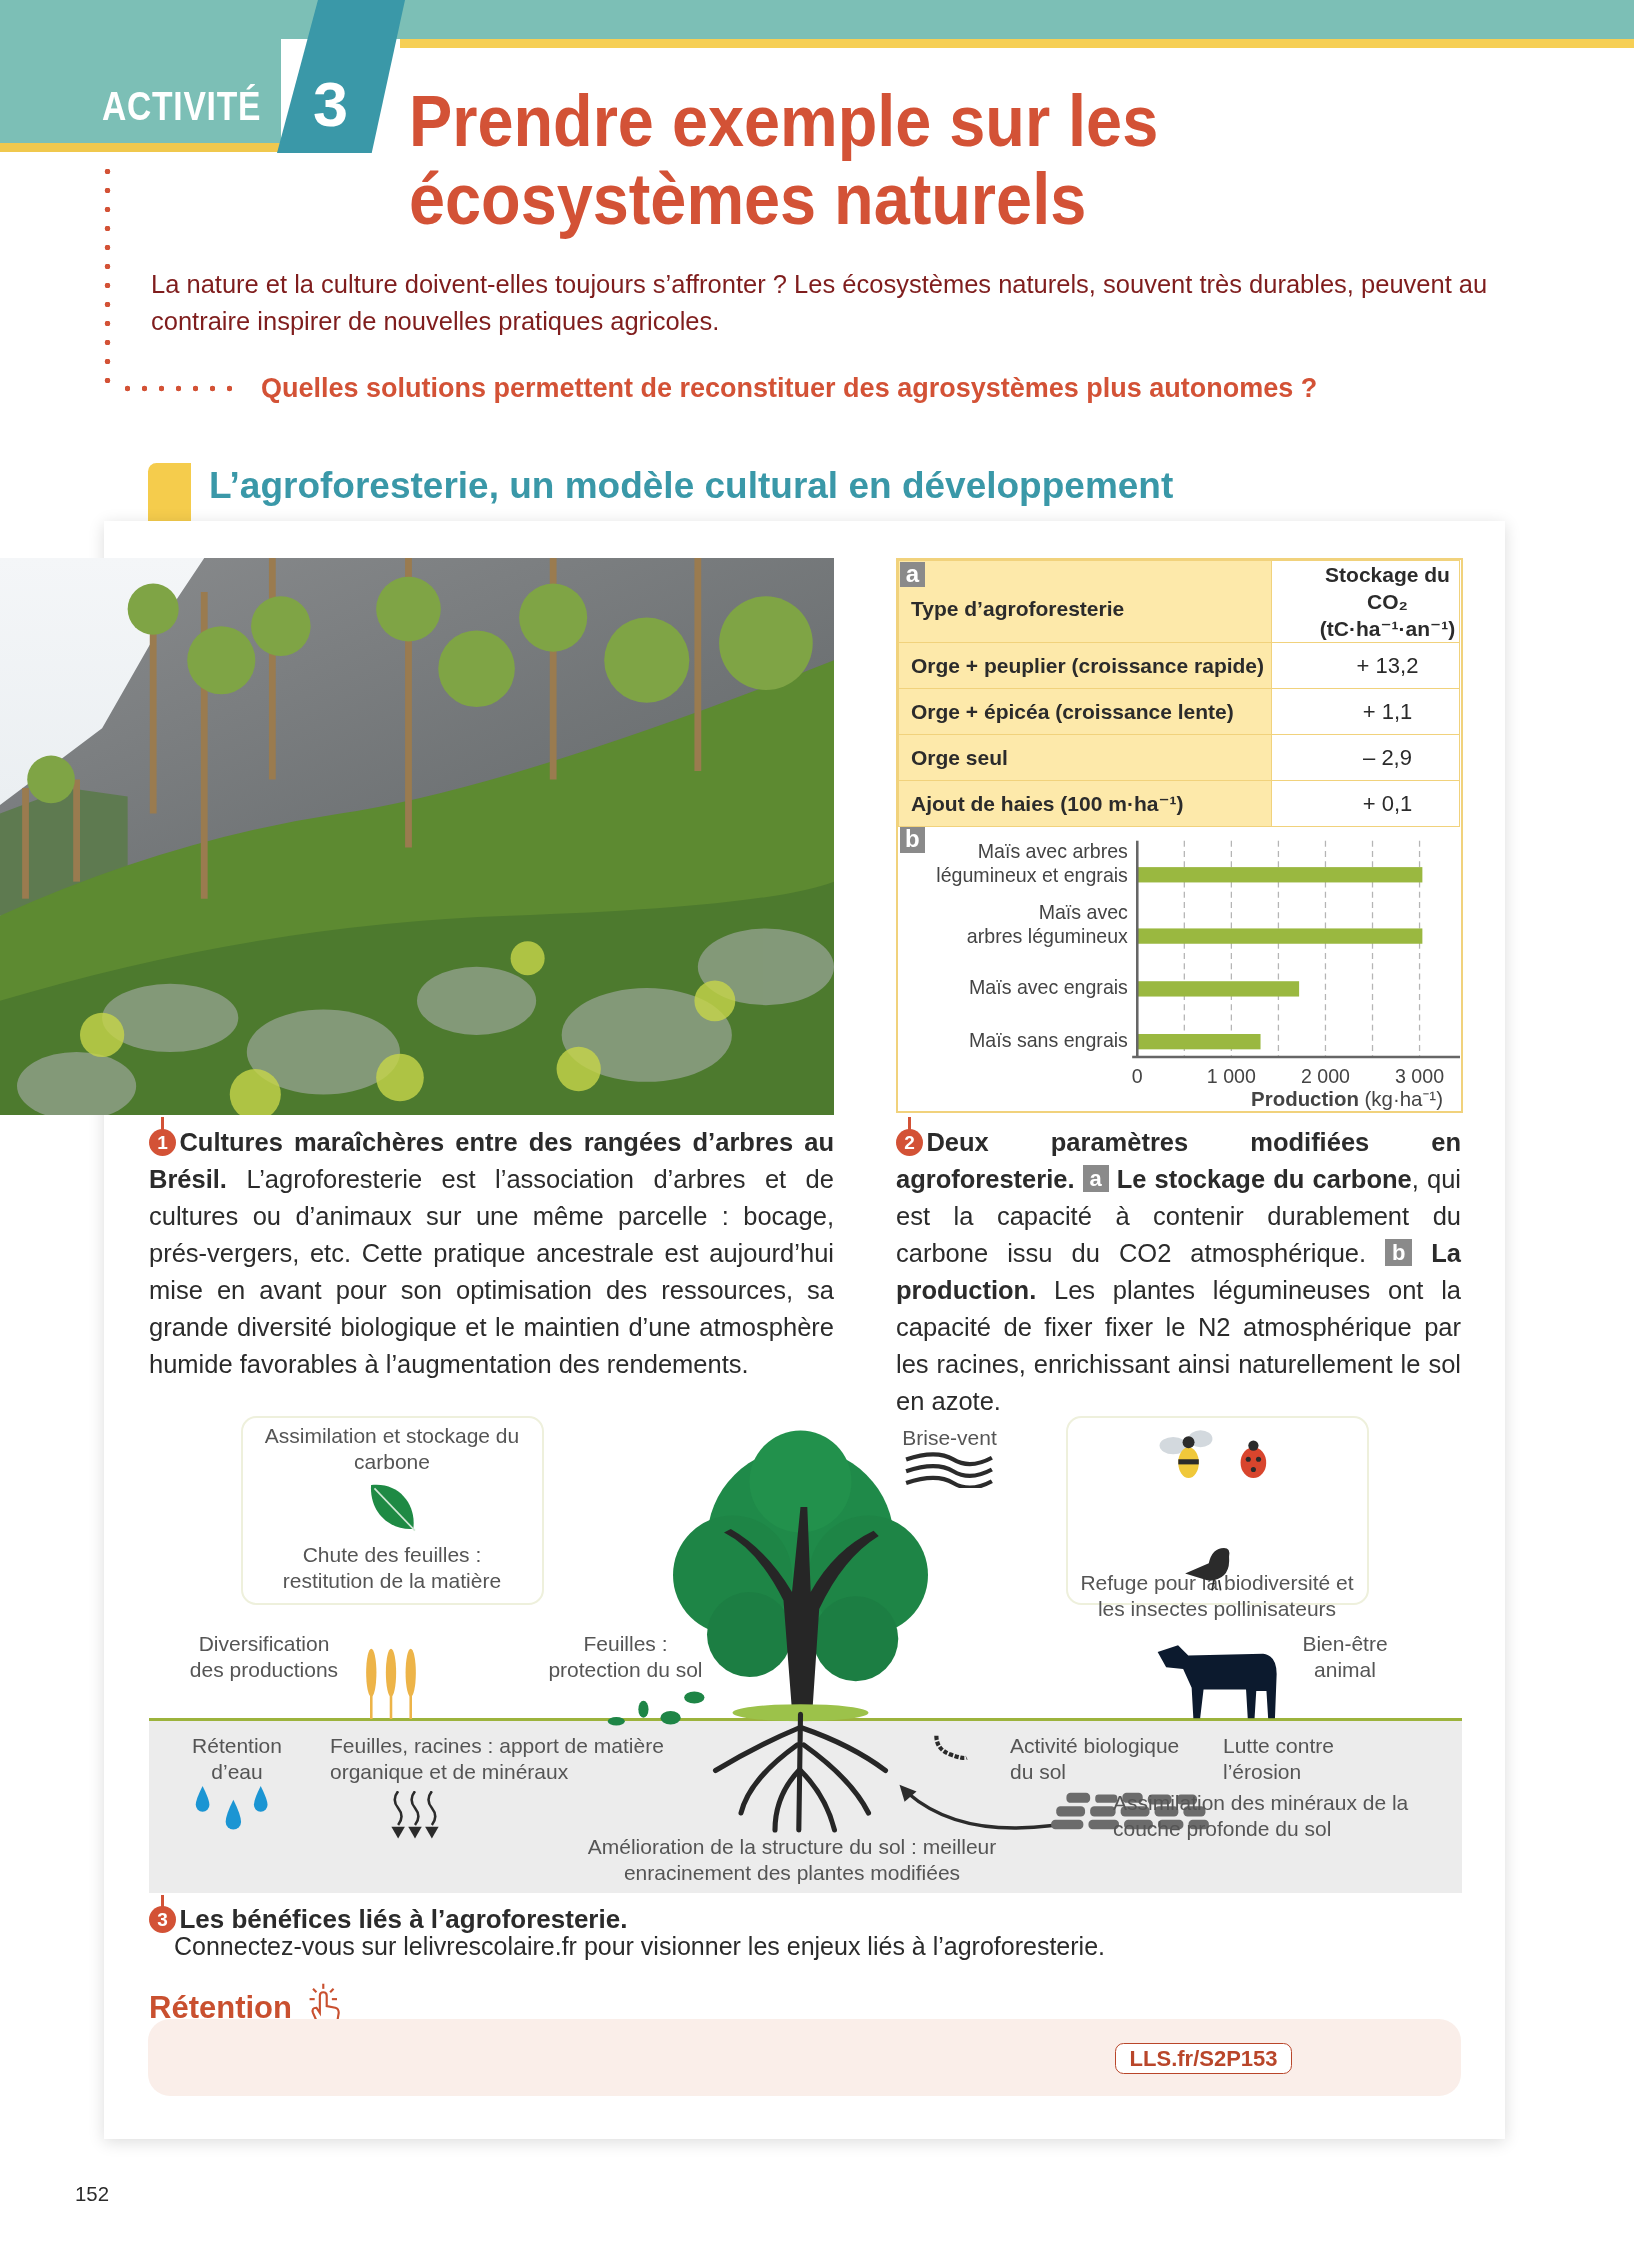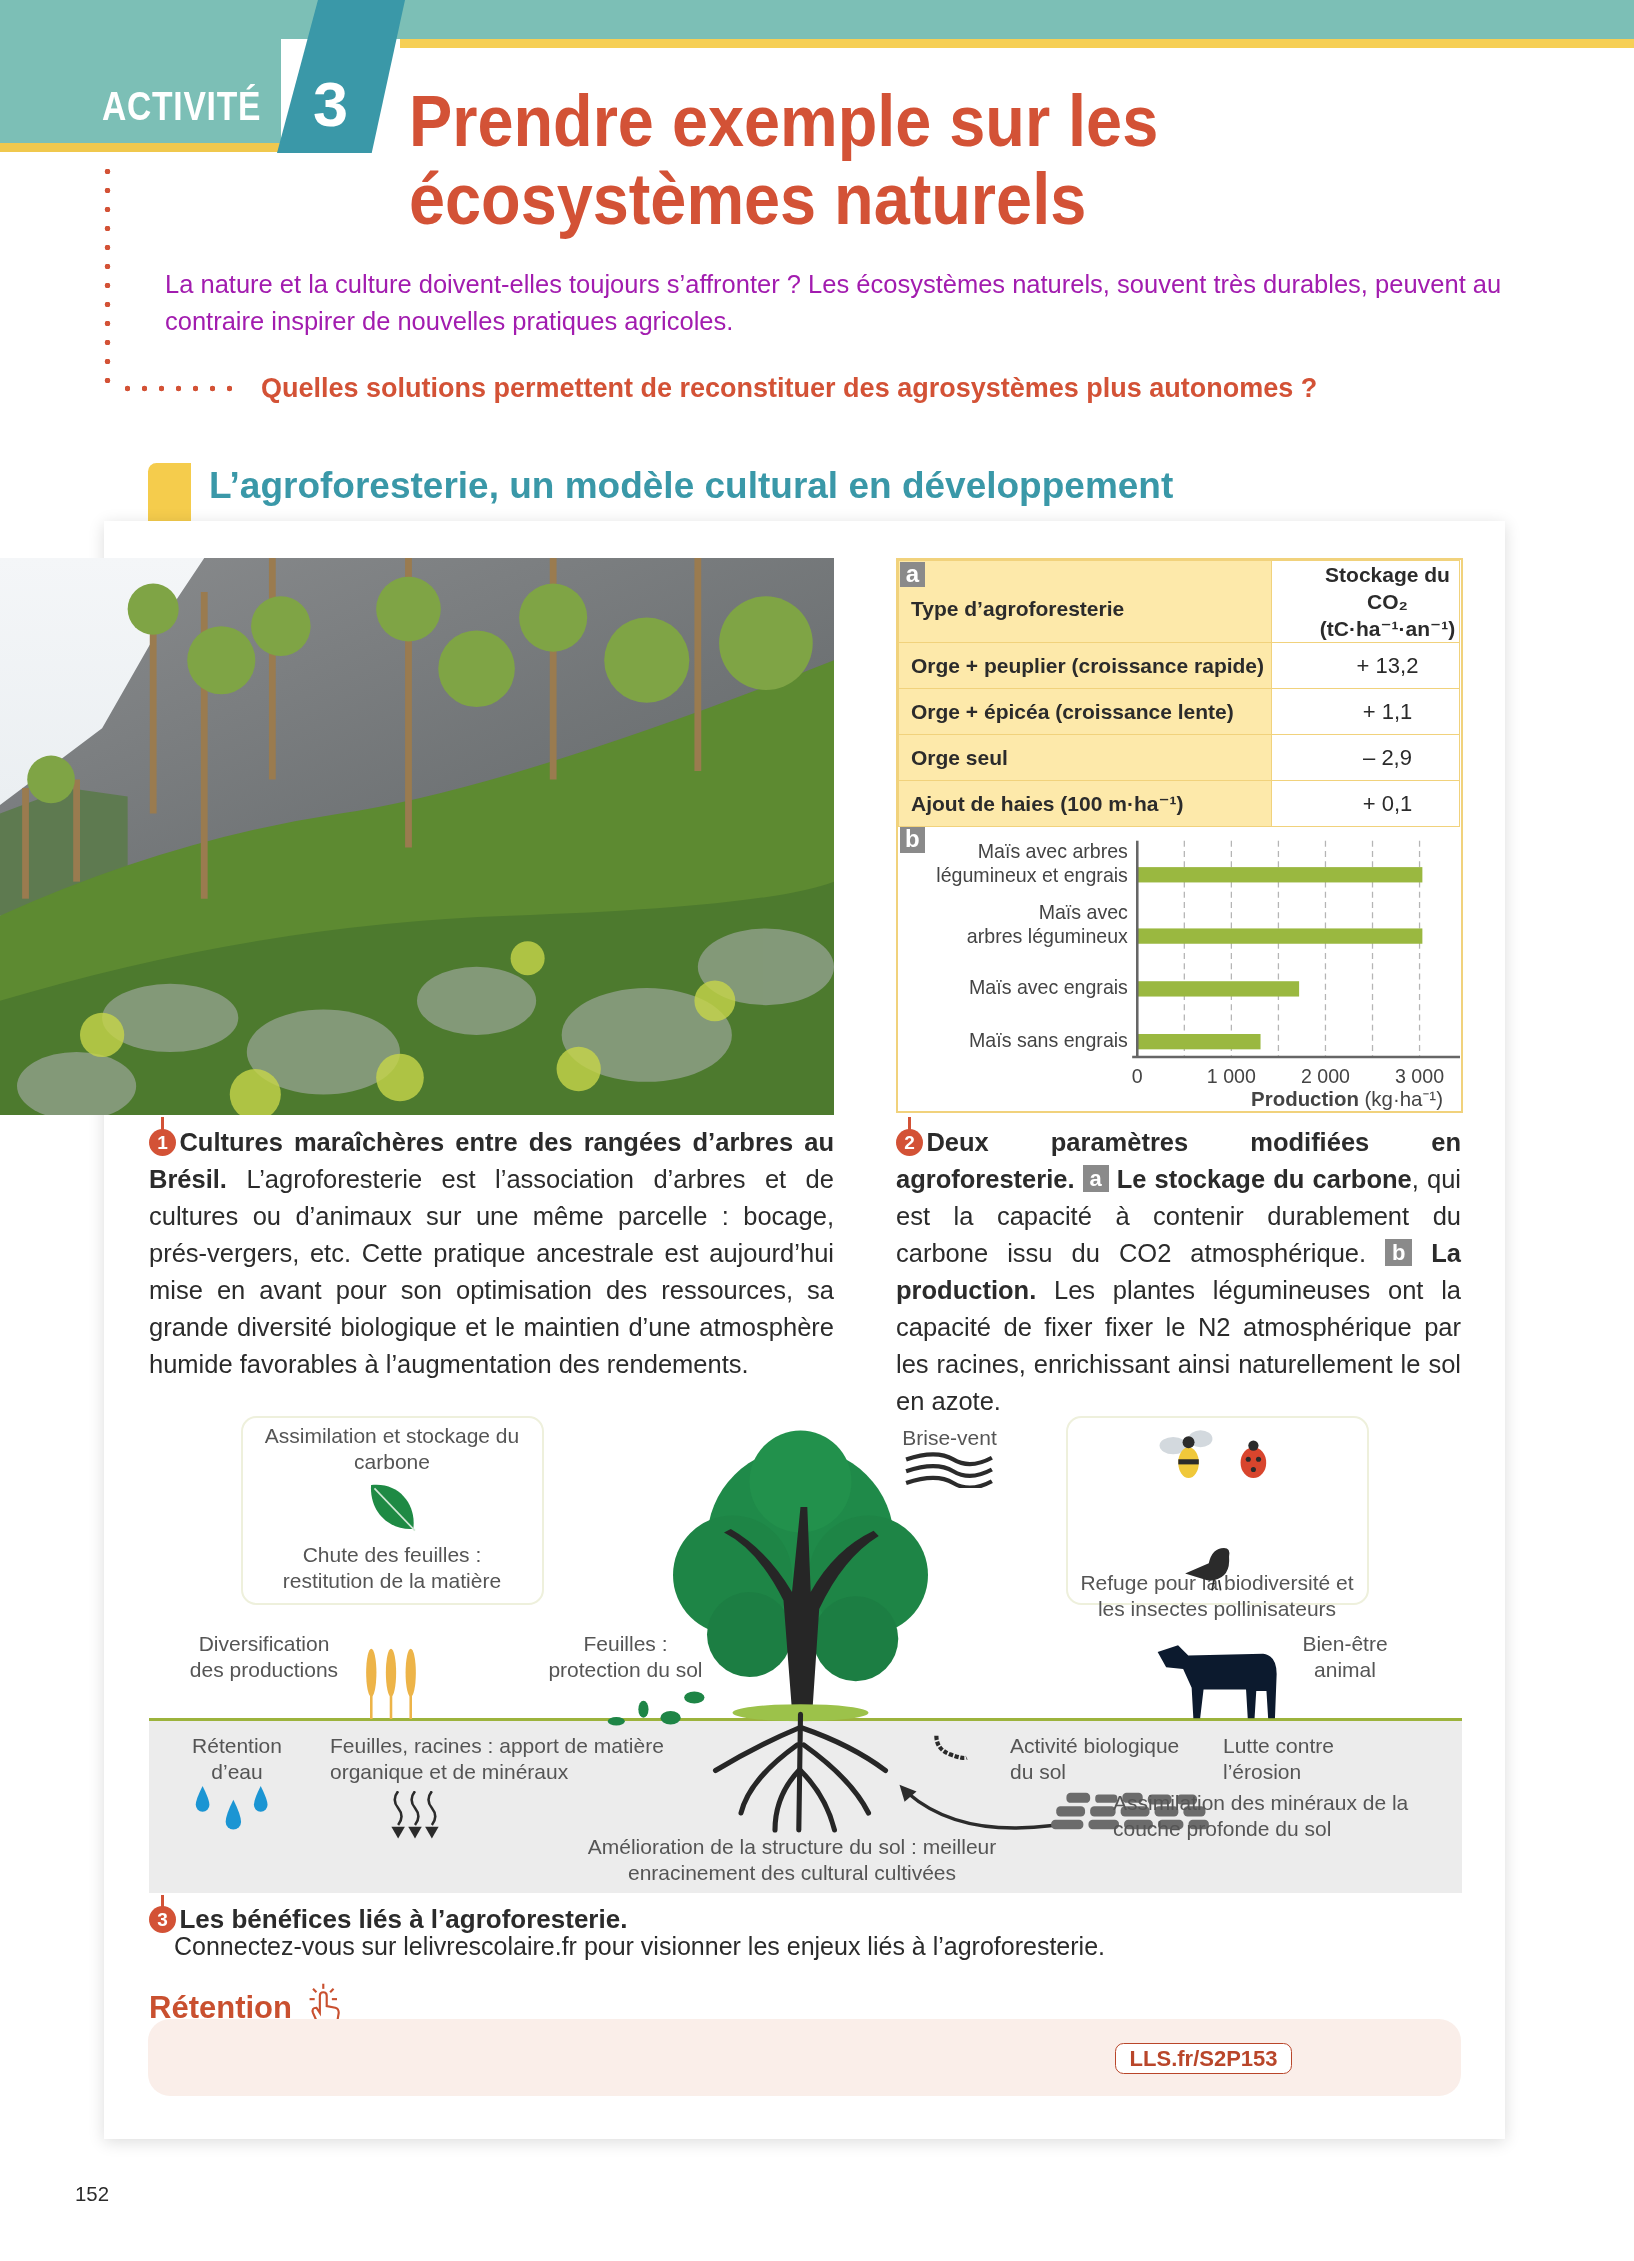--- a/index.html
+++ b/index.html
@@ -14,21 +14,21 @@
              clip-path: polygon(32% 0, 100% 0, 74% 100%, 0 100%); border-bottom-right-radius: 12px; }
   .activite-label { position: absolute; left: 102px; top: 83px; font-size: 41px; font-weight: bold; color: #fff;
                     letter-spacing: 0.9px; font-family: "Liberation Sans", sans-serif; transform: scaleX(0.82); transform-origin: left; }
   .activite-num { position: absolute; left: 313px; top: 68px; font-size: 63px; font-weight: bold; color: #fff; }
   .page-title { position: absolute; left: 409px; top: 82px; width: 937px; font-size: 72px; line-height: 78px;
                 font-weight: bold; color: #d35236; transform: scaleX(0.9); transform-origin: left; }
   .dots-v { position: absolute; left: 104px; top: 162px; width: 6.8px; height: 221px;
             background-image: radial-gradient(circle, #d35236 2.6px, transparent 3px); background-size: 6.8px 19px; }
   .dots-h { position: absolute; left: 119px; top: 385px; width: 119px; height: 6.8px;
             background-image: radial-gradient(circle, #d35236 2.6px, transparent 3px); background-size: 17px 6.8px; }
-  .intro { position: absolute; left: 165px; top: 266px; width: 1362px; font-size: 25.5px; line-height: 37px; color: #a21caf; }
+  .intro { position: absolute; left: 151px; top: 266px; width: 1362px; font-size: 25.5px; line-height: 37px; color: #7f1d1d; }
   .question { position: absolute; left: 261px; top: 373px; font-size: 27px; font-weight: bold; color: #d35236; }
   .section-bar { position: absolute; left: 148px; top: 463px; width: 43px; height: 60px; background: #f5cc4c; border-radius: 8.5px 0 0 0; }
   .section-title { position: absolute; left: 209px; top: 465px; font-size: 37px; font-weight: bold; color: #3a98a8; }
   
   .card { position: absolute; left: 104px; top: 521px; width: 1401px; height: 1618px; background: #fff;
           box-shadow: 0 3.4px 15.3px rgba(0,0,0,0.14); }
   .photo { position: absolute; left: 0; top: 558px; width: 834px; height: 557px; overflow: hidden; }
   .photo svg { width: 100%; height: 100%; display: block; }
   .cap { position: absolute; font-size: 25.5px; line-height: 37px; color: #2b2b2b; text-align: justify; }
   .cap b { font-weight: bold; }
@@ -357,21 +357,21 @@
       <rect x="84" y="18" width="34" height="12" rx="5"></rect>
     <rect x="124" y="18" width="28" height="12" rx="5"></rect>
       <rect x="158" y="18" width="26" height="12" rx="5"></rect>
     <rect x="2" y="34" width="38" height="11" rx="5"></rect>
       <rect x="46" y="34" width="36" height="11" rx="5"></rect>
       <rect x="88" y="34" width="34" height="11" rx="5"></rect>
     <rect x="128" y="34" width="30" height="11" rx="5"></rect>
       <rect x="164" y="34" width="24" height="11" rx="5"></rect>
   </g>
 </svg>
-<div class="dlabel" style="left:562px; top:1834px; width:460px;">Amélioration de la structure du sol : meilleur enracinement des cultural cultivées</div>
+<div class="dlabel" style="left:562px; top:1834px; width:460px;">Amélioration de la structure du sol : meilleur enracinement des plantes modifiées</div>
 <div class="dlabel left" style="left:1107px; top:1790px; width:341px;margin-left:6px;">Assimilation des minéraux de la couche profonde du sol</div>
 
 <div class="cap-pin" style="left:161px; top:1895px;"></div>
 <p class="fig3">
   <span class="badge-num">3</span><span>Les bénéfices liés à l’agroforesterie.</span>
 </p>
 
 <div class="numerique">
   <span>Rétention</span>
   <svg width="48" height="48" viewBox="0 0 56 56" style="vertical-align:-12px;">

